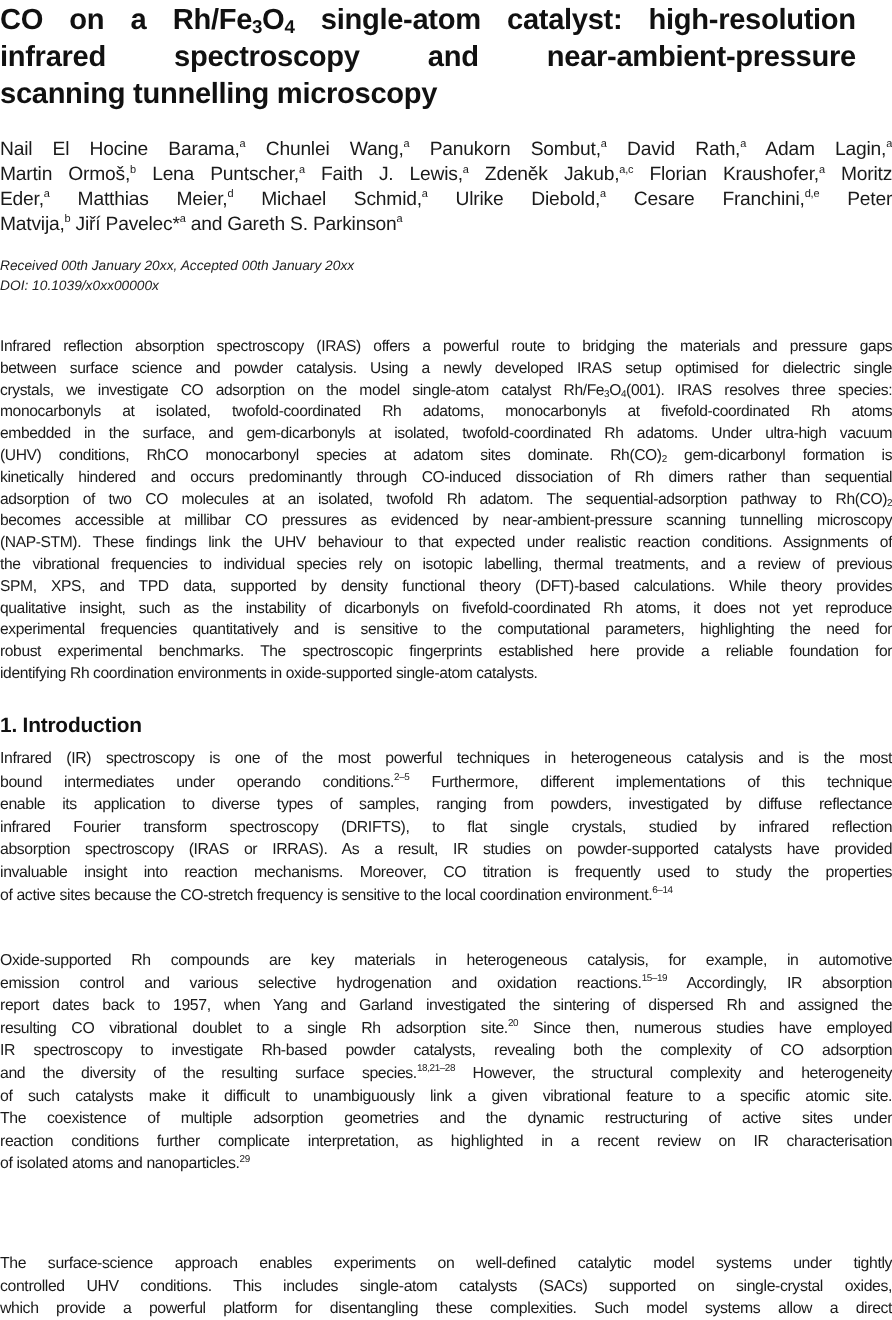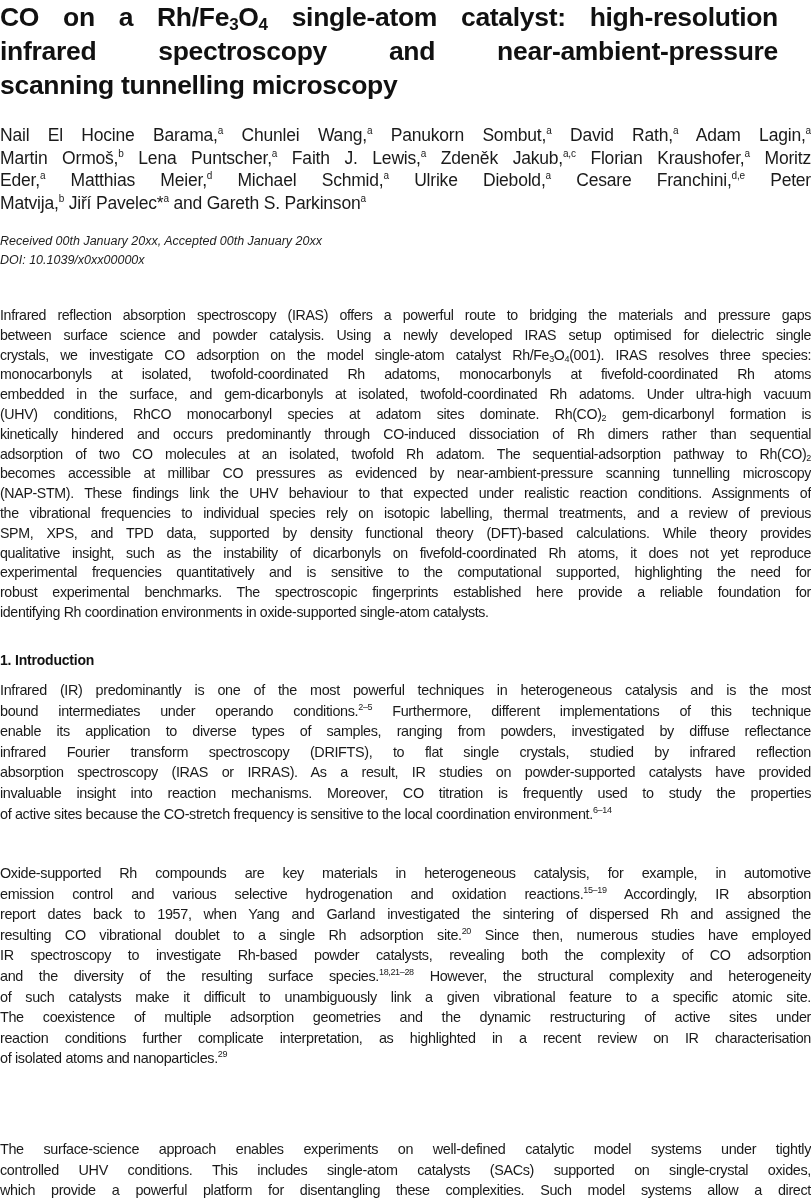--- a/index.html
+++ b/index.html
@@ -36,21 +36,21 @@
     font-size: 14.2px; line-height: 19.8px; color: #1a1a1a;
     letter-spacing: -0.35px;
   }
   .abstract { top: 306px; }
   .abstract .ln, .para .ln { display: block; text-align: justify; text-align-last: justify; white-space: nowrap; overflow: hidden; height: 19.8px; }
   .abstract .ln.last, .para .ln.last { text-align-last: left; }
   sub.s, .abstract sub { font-size: 9px; vertical-align: -2px; line-height: 0; }
   .para sup { font-size: 9px; vertical-align: 6px; line-height: 0; }
   .section-heading {
     position: absolute; left: 0; top: 648px;
-    font-weight: bold; font-size: 14px; line-height: 24px; letter-spacing: -0.2px;
+    font-weight: bold; font-size: 19px; line-height: 24px; letter-spacing: -0.2px;
   }
   .p1 { top: 680px; }
   .p2 { top: 863px; }
   .p3 { top: 1139px; }
   .para.p2 .ln, .para.p3 .ln, .para.p1 .ln { height: 20.6px; }
   .para.p1, .para.p2, .para.p3 { line-height: 20.6px; font-size: 14.4px; }
 </style>
 </head>
 <body>
 
@@ -81,29 +81,29 @@
     <span class="ln">monocarbonyls at isolated, twofold-coordinated Rh adatoms, monocarbonyls at fivefold-coordinated Rh atoms</span>
     <span class="ln">embedded in the surface, and gem-dicarbonyls at isolated, twofold-coordinated Rh adatoms. Under ultra-high vacuum</span>
     <span class="ln"><span>(UHV) conditions, RhCO monocarbonyl species at adatom sites dominate. Rh(CO)</span><sub>2</sub><span> gem-dicarbonyl formation is</span></span>
     <span class="ln">kinetically hindered and occurs predominantly through CO-induced dissociation of Rh dimers rather than sequential</span>
     <span class="ln"><span>adsorption of two CO molecules at an isolated, twofold Rh adatom. The sequential-adsorption pathway to Rh(CO)</span><sub>2</sub><span></span></span>
     <span class="ln">becomes accessible at millibar CO pressures as evidenced by near-ambient-pressure scanning tunnelling microscopy</span>
     <span class="ln">(NAP-STM). These findings link the UHV behaviour to that expected under realistic reaction conditions. Assignments of</span>
     <span class="ln">the vibrational frequencies to individual species rely on isotopic labelling, thermal treatments, and a review of previous</span>
     <span class="ln">SPM, XPS, and TPD data, supported by density functional theory (DFT)-based calculations. While theory provides</span>
     <span class="ln">qualitative insight, such as the instability of dicarbonyls on fivefold-coordinated Rh atoms, it does not yet reproduce</span>
-    <span class="ln">experimental frequencies quantitatively and is sensitive to the computational supported, highlighting the need for</span>
+    <span class="ln">experimental frequencies quantitatively and is sensitive to the computational parameters, highlighting the need for</span>
     <span class="ln">robust experimental benchmarks. The spectroscopic fingerprints established here provide a reliable foundation for</span>
     <span class="ln last">identifying Rh coordination environments in oxide-supported single-atom catalysts.</span>
   </div>
 
   <h2 class="section-heading" style="margin:0;">1. Introduction</h2>
 
   <div class="para p1">
-    <span class="ln">Infrared (IR) predominantly is one of the most powerful techniques in heterogeneous catalysis and is the most</span>
+    <span class="ln">Infrared (IR) spectroscopy is one of the most powerful techniques in heterogeneous catalysis and is the most</span>
     <span class="ln"><span>bound intermediates under operando conditions.</span><sup>2–5</sup><span> Furthermore, different implementations of this technique</span></span>
     <span class="ln">enable its application to diverse types of samples, ranging from powders, investigated by diffuse reflectance</span>
     <span class="ln">infrared Fourier transform spectroscopy (DRIFTS), to flat single crystals, studied by infrared reflection</span>
     <span class="ln">absorption spectroscopy (IRAS or IRRAS). As a result, IR studies on powder-supported catalysts have provided</span>
     <span class="ln">invaluable insight into reaction mechanisms. Moreover, CO titration is frequently used to study the properties</span>
     <span class="ln last"><span>of active sites because the CO-stretch frequency is sensitive to the local coordination environment.</span><sup>6–14</sup></span>
   </div>
 
   <div class="para p2">
     <span class="ln">Oxide-supported Rh compounds are key materials in heterogeneous catalysis, for example, in automotive</span>

